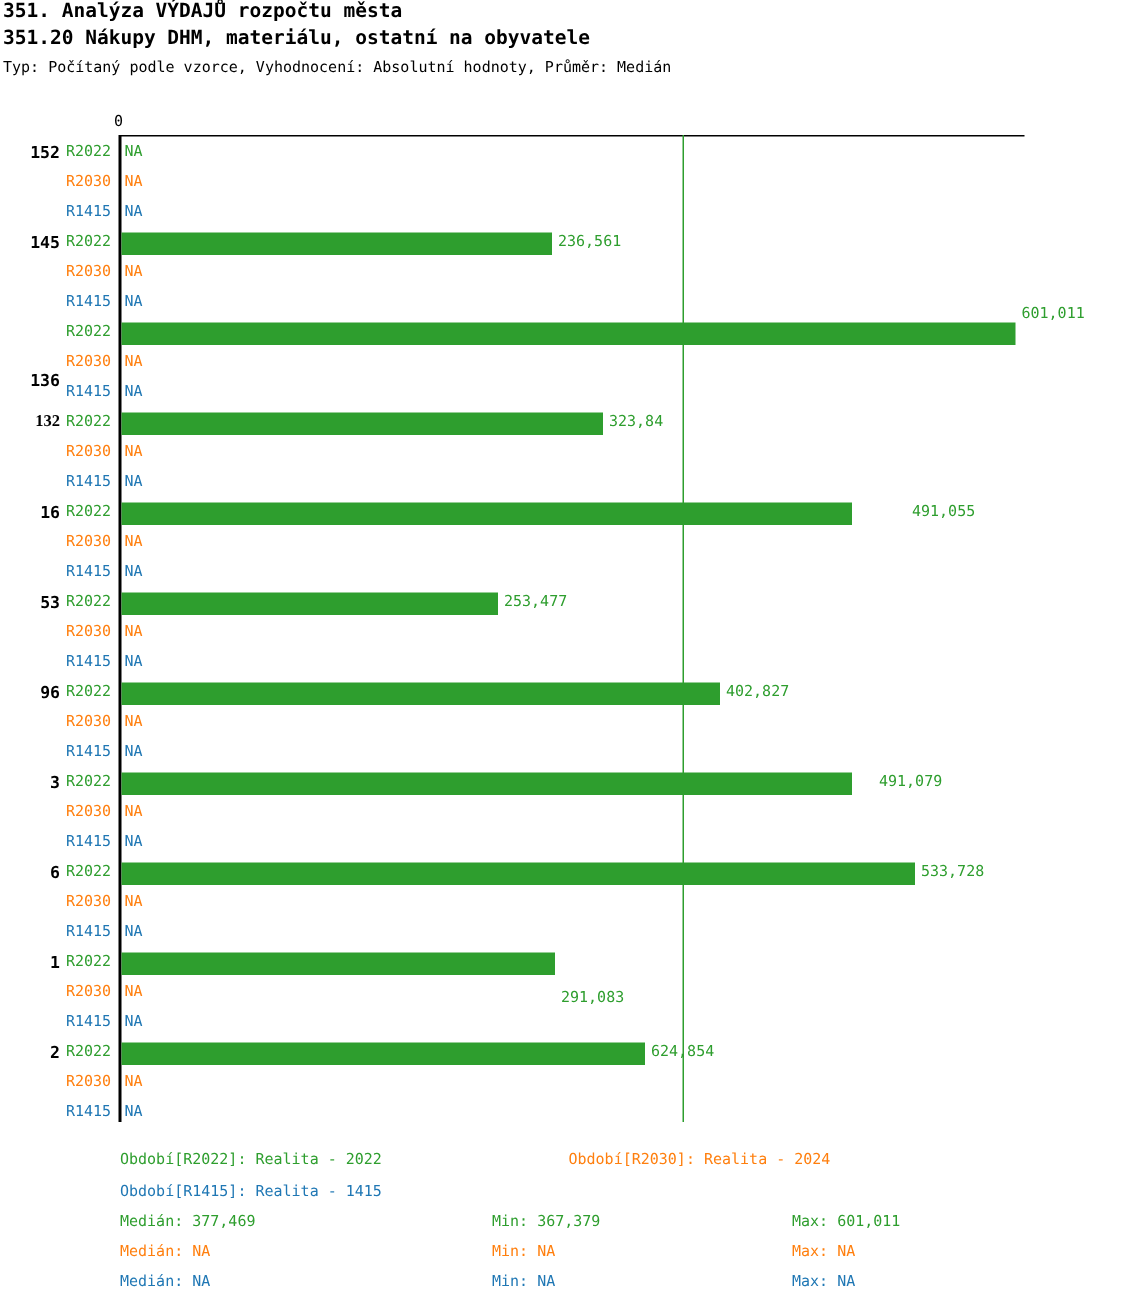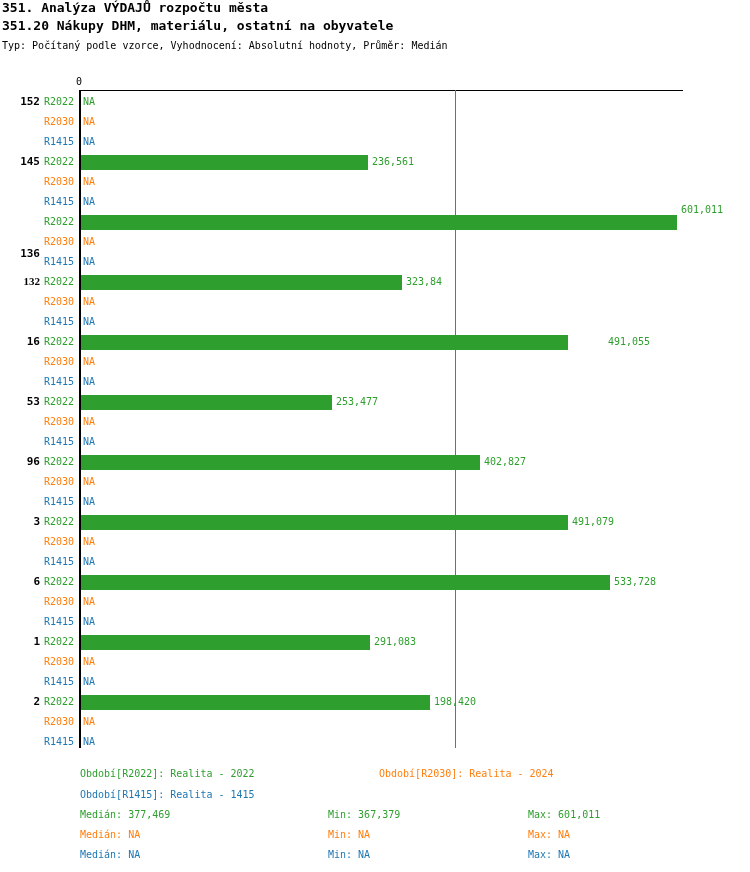--- a/index.html
+++ b/index.html
@@ -202,45 +202,45 @@
       <div class="series-label" style="top: 456px; color: rgb(46, 158, 46);">R2022</div>
       <div class="bar" style="top: 455px; width: 399px; background: rgb(46, 158, 46);"></div>
       <div class="bar-value" style="left: 484px; top: 456px; color: rgb(46, 158, 46);">402,827</div>
       <div class="series-label" style="top: 476px; color: rgb(255, 127, 14);">R2030</div>
       <div class="na-text" style="top: 476px; color: rgb(255, 127, 14);">NA</div>
       <div class="series-label" style="top: 496px; color: rgb(31, 119, 180);">R1415</div>
       <div class="na-text" style="top: 496px; color: rgb(31, 119, 180);">NA</div>
       <div class="group-label" style="left: 0px; top: 515px;">3</div>
       <div class="series-label" style="top: 516px; color: rgb(46, 158, 46);">R2022</div>
       <div class="bar" style="top: 515px; width: 487px; background: rgb(46, 158, 46);"></div>
-      <div class="bar-value" style="left: 572px; top: 516px; color: rgb(46, 158, 46);">491,079</div>
+      <div class="bar-value" style="left: 586px; top: 516px; color: rgb(46, 158, 46);">491,079</div>
       <div class="series-label" style="top: 536px; color: rgb(255, 127, 14);">R2030</div>
       <div class="na-text" style="top: 536px; color: rgb(255, 127, 14);">NA</div>
       <div class="series-label" style="top: 556px; color: rgb(31, 119, 180);">R1415</div>
       <div class="na-text" style="top: 556px; color: rgb(31, 119, 180);">NA</div>
       <div class="group-label" style="left: 0px; top: 575px;">6</div>
       <div class="series-label" style="top: 576px; color: rgb(46, 158, 46);">R2022</div>
       <div class="bar" style="top: 575px; width: 529px; background: rgb(46, 158, 46);"></div>
       <div class="bar-value" style="left: 614px; top: 576px; color: rgb(46, 158, 46);">533,728</div>
       <div class="series-label" style="top: 596px; color: rgb(255, 127, 14);">R2030</div>
       <div class="na-text" style="top: 596px; color: rgb(255, 127, 14);">NA</div>
       <div class="series-label" style="top: 616px; color: rgb(31, 119, 180);">R1415</div>
       <div class="na-text" style="top: 616px; color: rgb(31, 119, 180);">NA</div>
       <div class="group-label" style="left: 0px; top: 635px;">1</div>
       <div class="series-label" style="top: 636px; color: rgb(46, 158, 46);">R2022</div>
       <div class="bar" style="top: 635px; width: 289px; background: rgb(46, 158, 46);"></div>
-      <div class="bar-value" style="left: 374px; top: 636px; color: rgb(46, 158, 46);">291,083</div>
+      <div class="bar-value" style="left: 374px; top: 660px; color: rgb(46, 158, 46);">291,083</div>
       <div class="series-label" style="top: 656px; color: rgb(255, 127, 14);">R2030</div>
       <div class="na-text" style="top: 656px; color: rgb(255, 127, 14);">NA</div>
       <div class="series-label" style="top: 676px; color: rgb(31, 119, 180);">R1415</div>
       <div class="na-text" style="top: 676px; color: rgb(31, 119, 180);">NA</div>
       <div class="group-label" style="left: 0px; top: 695px;">2</div>
       <div class="series-label" style="top: 696px; color: rgb(46, 158, 46);">R2022</div>
       <div class="bar" style="top: 695px; width: 349px; background: rgb(46, 158, 46);"></div>
-      <div class="bar-value" style="left: 434px; top: 696px; color: rgb(46, 158, 46);">198,420</div>
+      <div class="bar-value" style="left: 434px; top: 696px; color: rgb(46, 158, 46);">624,854</div>
       <div class="series-label" style="top: 716px; color: rgb(255, 127, 14);">R2030</div>
       <div class="na-text" style="top: 716px; color: rgb(255, 127, 14);">NA</div>
       <div class="series-label" style="top: 736px; color: rgb(31, 119, 180);">R1415</div>
       <div class="na-text" style="top: 736px; color: rgb(31, 119, 180);">NA</div>
     </div>
 </div>
 
 <div id="legend">
     <div class="legend-item" style="left: 80px; top: 768px; color: rgb(46, 158, 46);">Období[R2022]: Realita - 2022</div>
     <div class="legend-item" style="left: 379px; top: 768px; color: rgb(255, 127, 14);">Období[R2030]: Realita - 2024</div>

